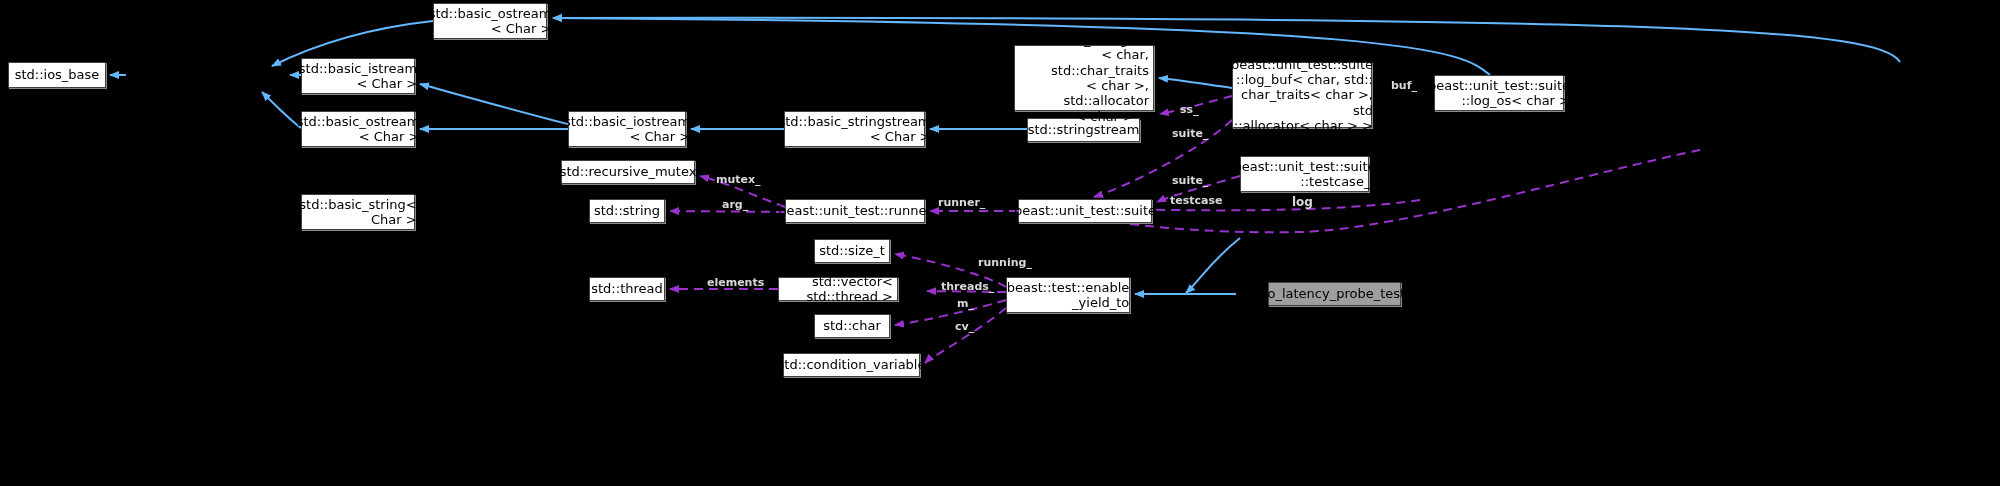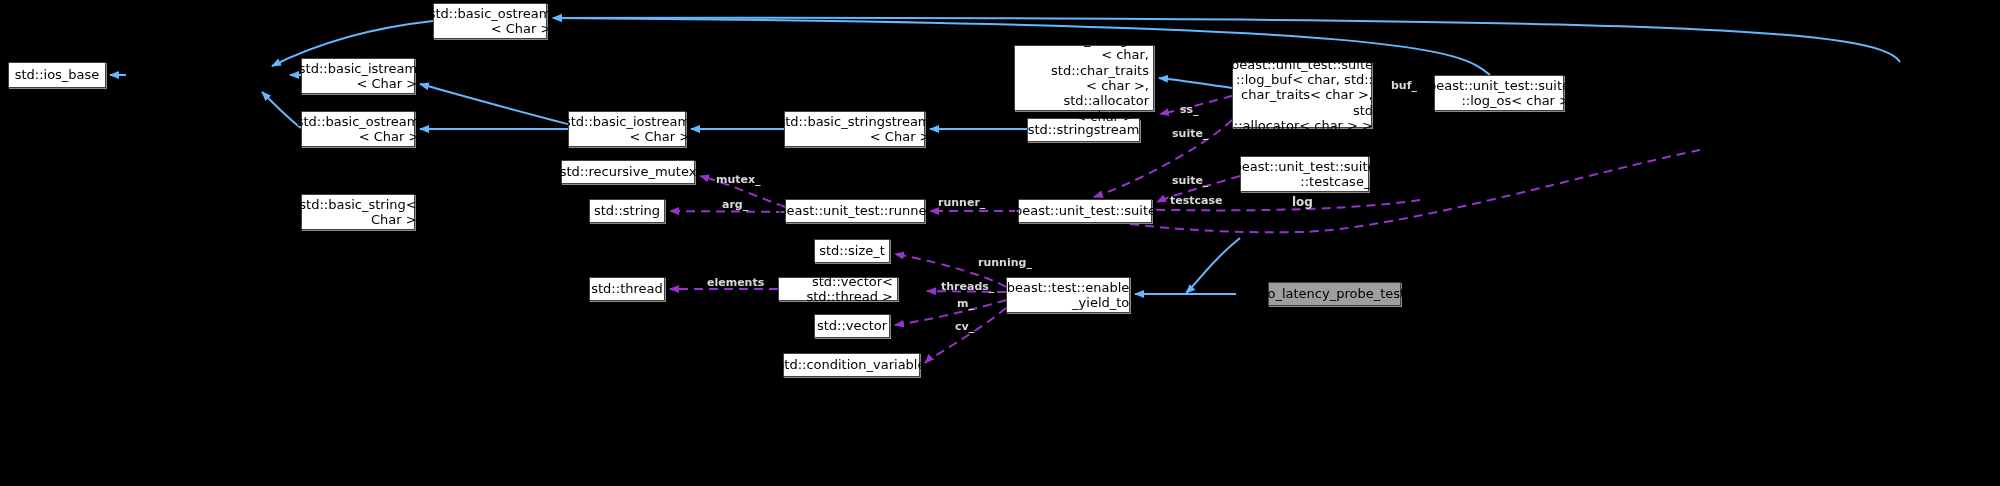--- a/index.html
+++ b/index.html
@@ -111,21 +111,21 @@
     <div class="node" style="left: 301px; top: 194px; width: 114px; height: 36px;">std::basic_string&lt;
 Char &gt;</div>
     <div class="node" style="left: 589px; top: 199px; width: 76px; height: 24px;">std::string</div>
     <div class="node" style="left: 785px; top: 199px; width: 140px; height: 24px;">beast::unit_test::runner</div>
     <div class="node" style="left: 1018px; top: 199px; width: 134px; height: 24px;">beast::unit_test::suite</div>
     <div class="node" style="left: 1240px; top: 156px; width: 129px; height: 36px;">beast::unit_test::suite
 ::testcase_t</div>
     <div class="node" style="left: 814px; top: 239px; width: 76px; height: 24px;">std::size_t</div>
     <div class="node" style="left: 589px; top: 277px; width: 76px; height: 24px;">std::thread</div>
     <div class="node" style="left: 778px; top: 277px; width: 120px; height: 24px;">std::vector&lt; std::thread &gt;</div>
-    <div class="node" style="left: 814px; top: 314px; width: 76px; height: 24px;">std::vector</div>
+    <div class="node" style="left: 814px; top: 314px; width: 76px; height: 24px;">std::char</div>
     <div class="node" style="left: 783px; top: 353px; width: 137px; height: 24px;">std::condition_variable</div>
     <div class="node" style="left: 1006px; top: 277px; width: 124px; height: 36px;">beast::test::enable
 _yield_to</div>
     <div class="node highlight" style="left: 1236px; top: 282px; width: 133px; height: 24px; margin-left: 32px;">io_latency_probe_test</div>
     <div class="elabel" style="left: 1391px; top: 80px;">buf_</div>
     <div class="elabel" style="left: 1180px; top: 104px;">ss_</div>
     <div class="elabel" style="left: 1172px; top: 128px;">suite_</div>
     <div class="elabel" style="left: 1172px; top: 175px;">suite_</div>
     <div class="elabel" style="left: 1170px; top: 195px;">testcase</div>
     <div class="elabel plain" style="left: 1292px; top: 196px;">log</div>

